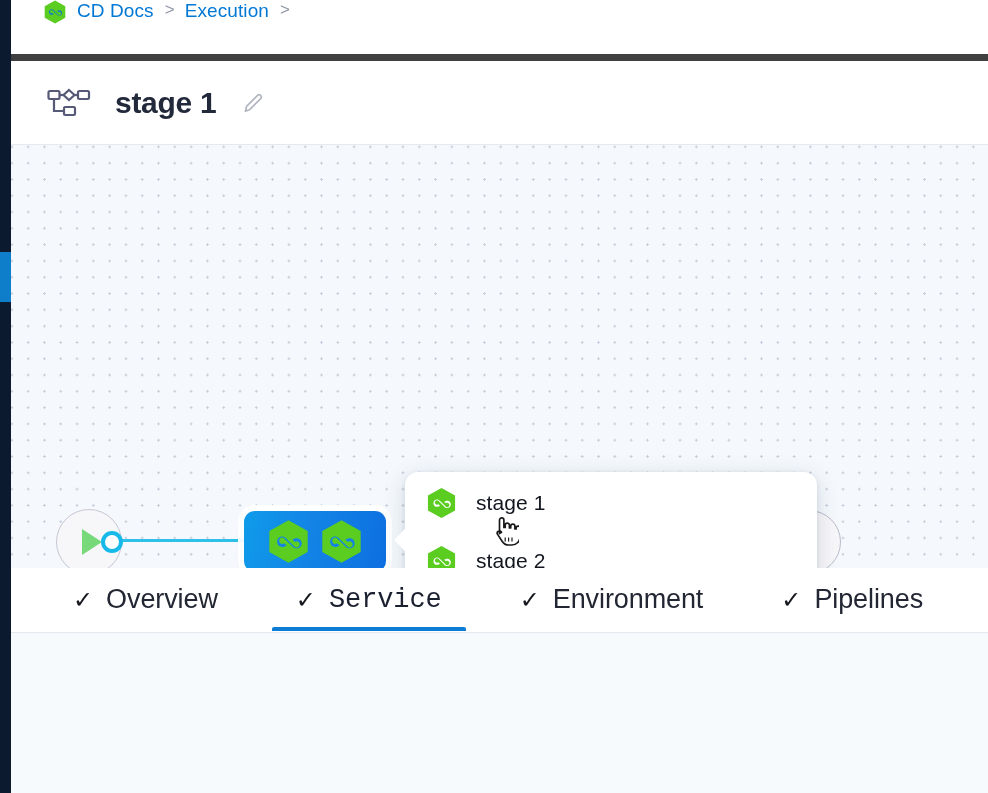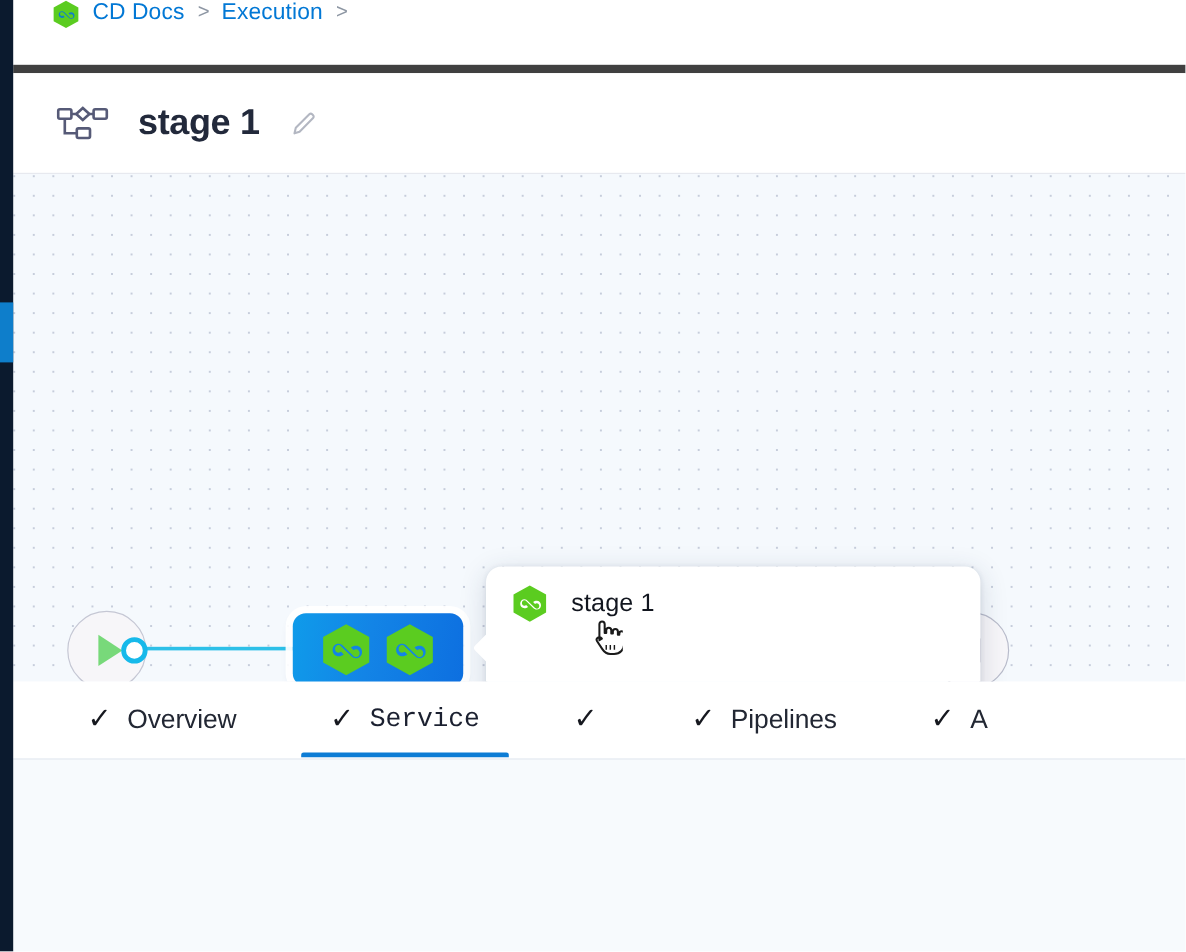--- a/index.html
+++ b/index.html
@@ -140,21 +140,21 @@
     position: absolute; left: 11px; top: 568px; width: 977px; height: 64px;
     background: #ffffff; display: flex; align-items: flex-start;
     padding-left: 38px; overflow: hidden;
   }
   .tab {
     height: 63px; display: flex; align-items: center; gap: 13px;
     padding: 0 24px; cursor: pointer; white-space: nowrap;
     position: relative; margin-right: 30px;
   }
   .tab .tick { font-size: 24px; color: #16181f; line-height: 1; }
-  .tab .tlabel { font-size: 22px; color: #222733; letter-spacing: -.1px; }
+  .tab .tlabel { font-size: 27px; color: #222733; letter-spacing: -.1px; }
   .tab.active .tlabel { color: #1b2030; font-family: Liberation Mono, monospace; }
   .tab.active::after {
     content: ""; position: absolute; left: 0; right: 0; bottom: 0;
     height: 4px; background: #0c7cd5; border-radius: 2px 2px 0 0;
   }
 
   
   .form-panel {
     position: absolute; left: 11px; top: 632px; width: 977px; height: 161px;
     background: #f7fafd; border-top: 1px solid #e4e9f1;
@@ -238,20 +238,29 @@
     <div class="stage-popup">
       <div class="popup-item">
         <span class="hexi">
           <svg viewBox="0 0 22 24" width="29" height="32">
             <polygon points="11,0.6 21.3,6.3 21.3,17.7 11,23.4 0.7,17.7 0.7,6.3" fill="#5bcc20"></polygon>
             <path d="M7.6 14.9c-1.5 0-2.7-1.2-2.7-2.8 0-1.6 1.2-2.8 2.7-2.8 1.0 0 1.6.5 2.3 1.2l4.1 4.0c.5.5.9.7 1.4.7.9 0 1.6-.8 1.6-1.7s-.7-1.7-1.6-1.7c-.4 0-.8.1-1.1.4l-1.2-1.2c.6-.5 1.4-.8 2.3-.8 1.5 0 2.7 1.2 2.7 2.8 0 1.6-1.2 2.8-2.7 2.8-1.0 0-1.7-.5-2.4-1.2l-4.0-3.9c-.5-.5-.9-.8-1.4-.8-.9 0-1.6.8-1.6 1.7s.7 1.7 1.6 1.7c.4 0 .8-.2 1.1-.4l1.2 1.2c-.6.5-1.4.8-2.3.8z" fill="#ffffff"></path>
           </svg>
         </span>
         <span class="lbl">stage 1</span>
       </div>
+      <div class="popup-item">
+        <span class="hexi">
+          <svg viewBox="0 0 22 24" width="29" height="32">
+            <polygon points="11,0.6 21.3,6.3 21.3,17.7 11,23.4 0.7,17.7 0.7,6.3" fill="#5bcc20"></polygon>
+            <path d="M7.6 14.9c-1.5 0-2.7-1.2-2.7-2.8 0-1.6 1.2-2.8 2.7-2.8 1.0 0 1.6.5 2.3 1.2l4.1 4.0c.5.5.9.7 1.4.7.9 0 1.6-.8 1.6-1.7s-.7-1.7-1.6-1.7c-.4 0-.8.1-1.1.4l-1.2-1.2c.6-.5 1.4-.8 2.3-.8 1.5 0 2.7 1.2 2.7 2.8 0 1.6-1.2 2.8-2.7 2.8-1.0 0-1.7-.5-2.4-1.2l-4.0-3.9c-.5-.5-.9-.8-1.4-.8-.9 0-1.6.8-1.6 1.7s.7 1.7 1.6 1.7c.4 0 .8-.2 1.1-.4l1.2 1.2c-.6.5-1.4.8-2.3.8z" fill="#ffffff"></path>
+          </svg>
+        </span>
+        <span class="lbl">stage 2</span>
+      </div>
     </div>
 
     <span class="cursor-hand">
       <svg viewBox="0 0 30 36" width="30" height="36">
         <path d="M10.5 20.5V7.2c0-1.3 1-2.3 2.2-2.3s2.2 1 2.2 2.3v7.2h1.3v-2.1c0-1.2 1-2.2 2.1-2.2s2.1 1 2.1 2.2v2.6h1.3v-1.6c0-1.2 1-2.1 2.1-2.1s2.1.9 2.1 2.1v2.7h1.2v-.9c0-1.1.9-2 2-2s2 .9 2 2v8.3c0 4.9-3.3 8.6-8.4 8.6h-3.2c-3.2 0-4.8-1.4-6.4-3.8l-4.5-6.8c-.7-1.1-.4-2.4.7-3.1 1-.6 2.2-.4 2.9.5l.3.4z" fill="#ffffff" stroke="#1a1a1a" stroke-width="1.7" stroke-linejoin="round"></path>
         <g stroke="#1a1a1a" stroke-width="1.2">
           <path d="M16.2 24.5v4"></path>
             <path d="M19.6 24.5v4"></path>
             <path d="M23 24.5v4"></path>
         </g>
@@ -263,20 +272,21 @@
     <div class="tab">
       <span class="tick">✓</span>
       <span class="tlabel">Overview</span>
     </div>
     <div class="tab active">
       <span class="tick">✓</span>
       <span class="tlabel">Service</span>
     </div>
     <div class="tab">
       <span class="tick">✓</span>
+      <span class="tlabel">Environment</span>
     </div>
     <div class="tab">
       <span class="tick">✓</span>
       <span class="tlabel">Pipelines</span>
     </div>
     <div class="tab">
       <span class="tick">✓</span>
       <span class="tlabel">A</span>
     </div>
   </div>

